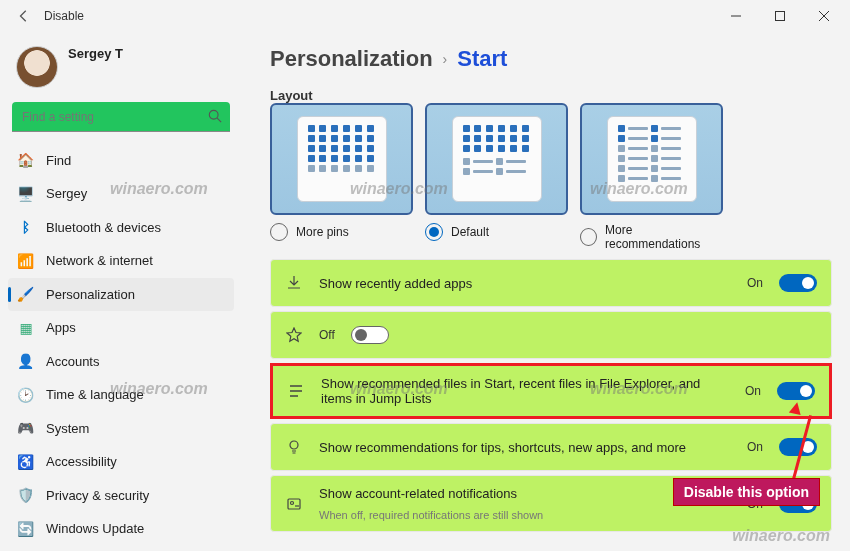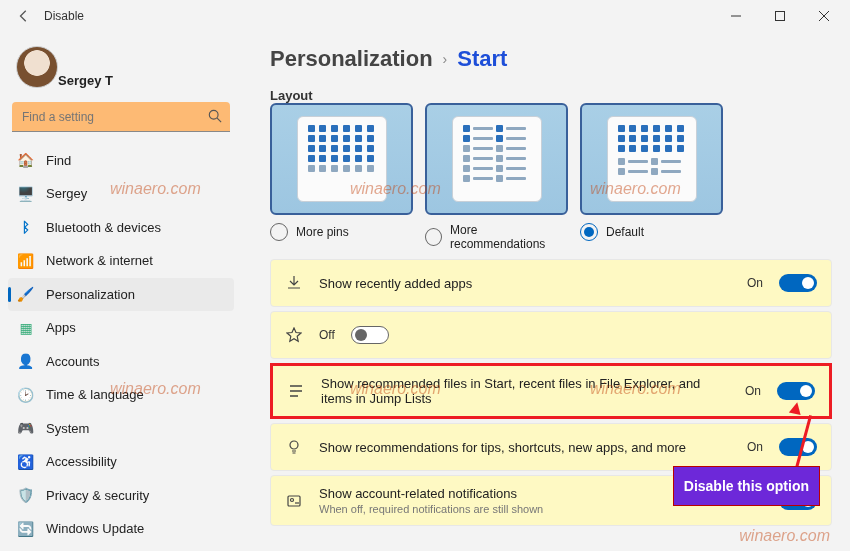--- a/index.html
+++ b/index.html
@@ -4,25 +4,25 @@
 <style>
 *{box-sizing:border-box;margin:0;padding:0;font-family:"Segoe UI",Arial,sans-serif}
 body{width:850px;height:551px;background:#f3f3f3;overflow:hidden;position:relative}
 .titlebar{height:32px;display:flex;align-items:center;padding:0 4px}
 .tb-back{width:24px;height:24px;display:flex;align-items:center;justify-content:center;margin:0 8px;color:#555}
 .tb-title{font-size:12px;color:#333}
 .tb-spacer{flex:1}
 .tb-btn{width:44px;height:32px;display:flex;align-items:center;justify-content:center;color:#333}
 .shell{display:flex;height:519px}
 .sidebar{width:242px;padding:6px 8px 6px 8px;display:flex;flex-direction:column}
-.profile{display:flex;align-items:flex-end;gap:0;padding:8px 8px 14px 8px}
+.profile{display:flex;align-items:flex-start;gap:10px;padding:8px 8px 14px 8px}
 .avatar{width:42px;height:42px;border-radius:50%;background:radial-gradient(circle at 50% 40%,#f0e0d0 0 40%,#785030 42% 100%);border:1px solid #ccc}
 .profile-name{font-size:13px;font-weight:600;color:#222}
 .search{position:relative;margin:0 4px 12px 4px}
-.search input{width:100%;height:30px;border:none;border-bottom:1px solid #888;background:#fdba74;border-radius:4px 4px 0 0;padding:0 30px 0 10px;font-size:12px;color:#555}
+.search input{width:100%;height:30px;border:none;border-bottom:1px solid #888;background:#22c55e;border-radius:4px 4px 0 0;padding:0 30px 0 10px;font-size:12px;color:#555}
 .search-icon{position:absolute;right:8px;top:7px;color:#555}
 .nav{display:flex;flex-direction:column;gap:1px;overflow-y:auto}
 .nav-item{display:flex;align-items:center;gap:12px;height:35px;padding:0 10px;border-radius:4px;font-size:13px;color:#222;position:relative}
 .nav-item.active{background:#eaeaea}
 .nav-item.active::before{content:"";position:absolute;left:0;top:9px;bottom:9px;width:3px;background:#0067c0;border-radius:2px}
 .nav-ico{width:16px;height:16px;display:flex;align-items:center;justify-content:center;font-size:14px}
 .main{flex:1;padding:14px 18px 0 28px;overflow-y:auto}
 .crumb{display:flex;align-items:center;gap:10px;font-size:22px;color:#555;margin-bottom:16px}
 .crumb-parent{font-weight:600;color:#444}
 .crumb-sep{color:#888;font-size:14px}
@@ -44,36 +44,36 @@
 .rec-rows{display:flex;flex-direction:column;gap:3px}
 .rec-rows span{display:flex;gap:3px;align-items:center}
 .rec-rows b{width:7px;height:7px;background:#2a6fbb;border-radius:1px}
 .rec-rows b.dim{background:#8fa8c0}
 .rec-rows u{width:20px;height:3px;background:#8fa8c0;border-radius:1px;text-decoration:none}
 .layout-radio{display:flex;align-items:center;gap:8px;font-size:12px;color:#222}
 .radio{width:18px;height:18px;border:1px solid #666;border-radius:50%;display:flex;align-items:center;justify-content:center}
 .radio.sel{border-color:#0067c0}
 .radio.sel::after{content:"";width:10px;height:10px;background:#0067c0;border-radius:50%}
 .rows{display:flex;flex-direction:column;gap:4px;margin-top:8px}
-.row{display:flex;align-items:center;min-height:48px;background:#fef9c3;border:1px solid #e7e7e7;border-radius:4px;padding:10px 14px;gap:16px}
+.row{display:flex;align-items:center;min-height:48px;background:#bef264;border:1px solid #e7e7e7;border-radius:4px;padding:10px 14px;gap:16px}
 .row.hl{border:3px solid #ed1c24;border-radius:0}
 .row-ico{width:18px;display:flex;justify-content:center;color:#444}
 .row-text{flex:1;font-size:13px;color:#222}
-.row-sub{font-size:11px;color:#777;margin-top:2px}
+.row-sub{font-size:11px;color:#777;margin-top:8px}
 .row-state{font-size:12px;color:#333}
 .switch{width:38px;height:18px;border-radius:10px;position:relative}
 .switch.on{background:#0067c0}
 .switch.off{background:#fff;border:1px solid #666}
 .switch::after{content:"";position:absolute;width:12px;height:12px;border-radius:50%;top:3px}
 .switch.on::after{background:#fff;right:3px}
 .switch.off::after{background:#666;left:3px;top:2px}
-.callout{position:absolute;right:30px;bottom:45px;background:#6d28d9;color:#fff;font-weight:700;font-size:14px;padding:11px 10px;border:1px solid #b00}
+.callout{position:absolute;right:30px;bottom:45px;background:#be185d;color:#fff;font-weight:700;font-size:14px;padding:5px 10px;border:1px solid #b00}
 .arrow-line{position:absolute;right:56px;bottom:68px;width:3px;height:70px;background:#ed1c24;transform:rotate(15deg);transform-origin:bottom}
 .arrow-head{position:absolute;right:48px;bottom:137px;width:0;height:0;border-left:6px solid transparent;border-right:6px solid transparent;border-bottom:12px solid #ed1c24;transform:rotate(12deg)}
-.wm{position:absolute;color:#c2410c;font-size:16px;opacity:.45;font-style:italic;pointer-events:none;font-weight:400}
+.wm{position:absolute;color:#737373;font-size:16px;opacity:.45;font-style:italic;pointer-events:none;font-weight:700}
 </style>
 </head>
 <body>
 
 <div class="titlebar">
   <div class="tb-back">
     <svg width="14" height="14" viewBox="0 0 16 16">
         <path d="M10 2 4 8l6 6" fill="none" stroke="currentColor" stroke-width="1.5"></path>
       </svg>
   </div>
@@ -207,20 +207,64 @@
             </div>
           </div>
         <div class="layout-radio">
             <span class="radio"></span>
             <span>More pins</span>
           </div>
       </div>
       <div class="layout-card">
         <div class="layout-prev">
             <div class="layout-inner">
+              <div class="def-top">
+                <i></i>
+                <i></i>
+                <i></i>
+                <i></i>
+                <i></i>
+                <i></i>
+                <i></i>
+                <i></i>
+                <i></i>
+                <i></i>
+                <i></i>
+                <i></i>
+                <i></i>
+                <i></i>
+                <i></i>
+                <i></i>
+                <i></i>
+                <i></i>
+              </div>
+              <div class="def-bot">
+                <span>
+                  <b></b>
+                  <u></u>
+                  <b></b>
+                  <u></u>
+                </span>
+                <span>
+                  <b></b>
+                  <u></u>
+                  <b></b>
+                  <u></u>
+                </span>
+              </div>
+            </div>
+          </div>
+        <div class="layout-radio">
+            <span class="radio sel"></span>
+            <span>Default</span>
+          </div>
+      </div>
+      <div class="layout-card">
+        <div class="layout-prev">
+            <div class="layout-inner">
               <div class="rec-rows">
                 <span>
                   <b></b>
                   <u></u>
                   <b></b>
                   <u></u>
                 </span>
                 <span>
                   <b></b>
                   <u></u>
@@ -250,64 +294,20 @@
                   <u></u>
                   <b class="dim"></b>
                   <u></u>
                 </span>
               </div>
             </div>
           </div>
         <div class="layout-radio">
             <span class="radio"></span>
             <span>More recommendations</span>
-          </div>
-      </div>
-      <div class="layout-card">
-        <div class="layout-prev">
-            <div class="layout-inner">
-              <div class="def-top">
-                <i></i>
-                <i></i>
-                <i></i>
-                <i></i>
-                <i></i>
-                <i></i>
-                <i></i>
-                <i></i>
-                <i></i>
-                <i></i>
-                <i></i>
-                <i></i>
-                <i></i>
-                <i></i>
-                <i></i>
-                <i></i>
-                <i></i>
-                <i></i>
-              </div>
-              <div class="def-bot">
-                <span>
-                  <b></b>
-                  <u></u>
-                  <b></b>
-                  <u></u>
-                </span>
-                <span>
-                  <b></b>
-                  <u></u>
-                  <b></b>
-                  <u></u>
-                </span>
-              </div>
-            </div>
-          </div>
-        <div class="layout-radio">
-            <span class="radio sel"></span>
-            <span>Default</span>
           </div>
       </div>
     </div>
 
     <div class="rows">
       <div class="row">
         <span class="row-ico">
             <svg width="16" height="16" viewBox="0 0 16 16" fill="none" stroke="currentColor" stroke-width="1.2">
               <path d="M8 1v9M4 6l4 4 4-4M2 13h12"></path>
             </svg>

